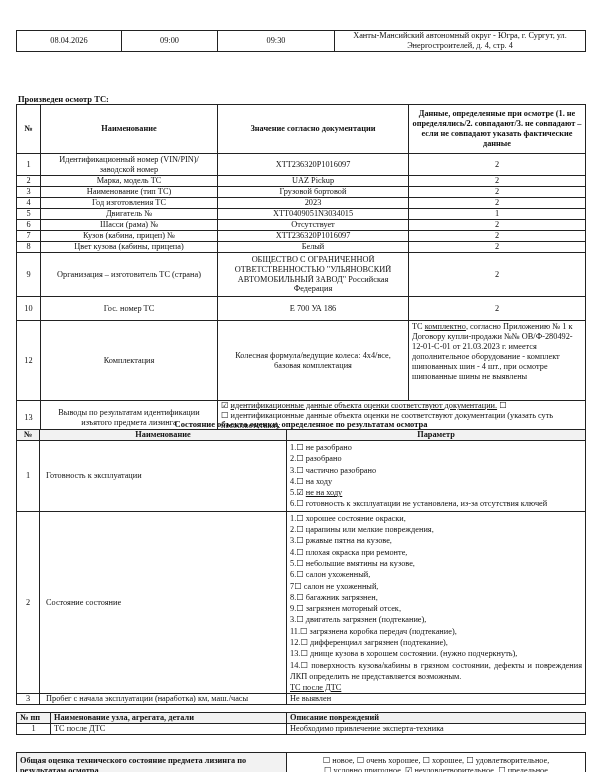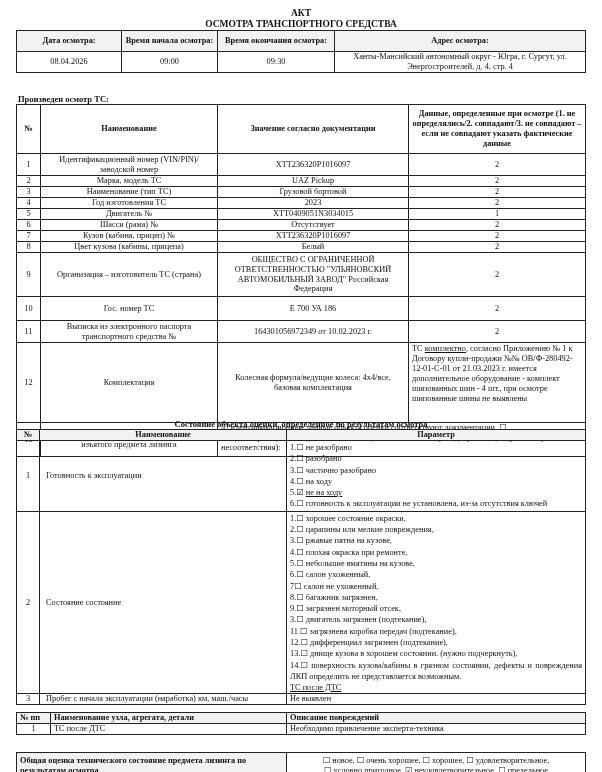--- a/index.html
+++ b/index.html
@@ -23,39 +23,29 @@
   .lbl1{position:absolute;left:18px;top:94px;}
   .lbl3{position:absolute;left:0;width:602px;top:419px;text-align:center;}
   .lbl4{position:absolute;left:18px;top:700px;}
   .paramlist div{line-height:11.3px;}
 </style>
 </head>
 <body>
 
 <div class="page">
 
-  <div class="title">
-    <div>АКТ</div>
-    <div>ОСМОТРА ТРАНСПОРТНОГО СРЕДСТВА</div>
-  </div>
 
   <table class="t1">
     <colgroup>
         <col style="width:105px">
         <col style="width:96px">
         <col style="width:117px">
         <col>
       </colgroup>
     <tbody>
-        <tr style="background:#f2f2f2">
-      <td class="hdr">Дата осмотра:</td>
-      <td class="hdr">Время начала осмотра:</td>
-      <td class="hdr">Время окончания осмотра:</td>
-      <td class="hdr">Адрес осмотра:</td>
-    </tr>
     <tr>
       <td class="c">08.04.2026</td>
       <td class="c">09:00</td>
       <td class="c">09:30</td>
       <td class="c">Ханты-Мансийский автономный округ - Югра, г. Сургут, ул. Энергостроителей, д. 4, стр. 4</td>
     </tr>
   </tbody>
     </table>
 
   <div class="lbl1 sect">Произведен осмотр ТС:</div>
@@ -127,26 +117,20 @@
         <tr style="height:44px">
           <td class="c">9</td>
           <td class="c">Организация – изготовитель ТС (страна)</td>
           <td class="c">ОБЩЕСТВО С ОГРАНИЧЕННОЙ ОТВЕТСТВЕННОСТЬЮ "УЛЬЯНОВСКИЙ АВТОМОБИЛЬНЫЙ ЗАВОД" Российская Федерация</td>
           <td class="c">2</td>
         </tr>
         <tr style="height:24px">
           <td class="c">10</td>
           <td class="c">Гос. номер ТС</td>
           <td class="c">Е 700 УА 186</td>
-          <td class="c">2</td>
-        </tr>
-        <tr style="height:22px">
-          <td class="c">11</td>
-          <td class="c">Выписка из электронного паспорта транспортного средства №</td>
-          <td class="c">164301056972349 от 10.02.2023 г.</td>
           <td class="c">2</td>
         </tr>
       </tbody>
     <tbody>
         <tr style="height:80px">
       <td class="c">12</td>
       <td class="c">Комплектация</td>
       <td class="c">Колесная формула/ведущие колеса: 4x4/все, базовая комплектация</td>
       <td style="vertical-align:top;padding-top:1px"><span>ТС </span><span class="u">комплектно</span><span>, согласно Приложению № 1 к Договору купли-продажи №№ ОВ/Ф-280492-12-01-С-01 от 21.03.2023 г.  имеется дополнительное оборудование - комплект шипованных шин - 4 шт., при осмотре шипованные шины не выявлены</span></td>
     </tr>

